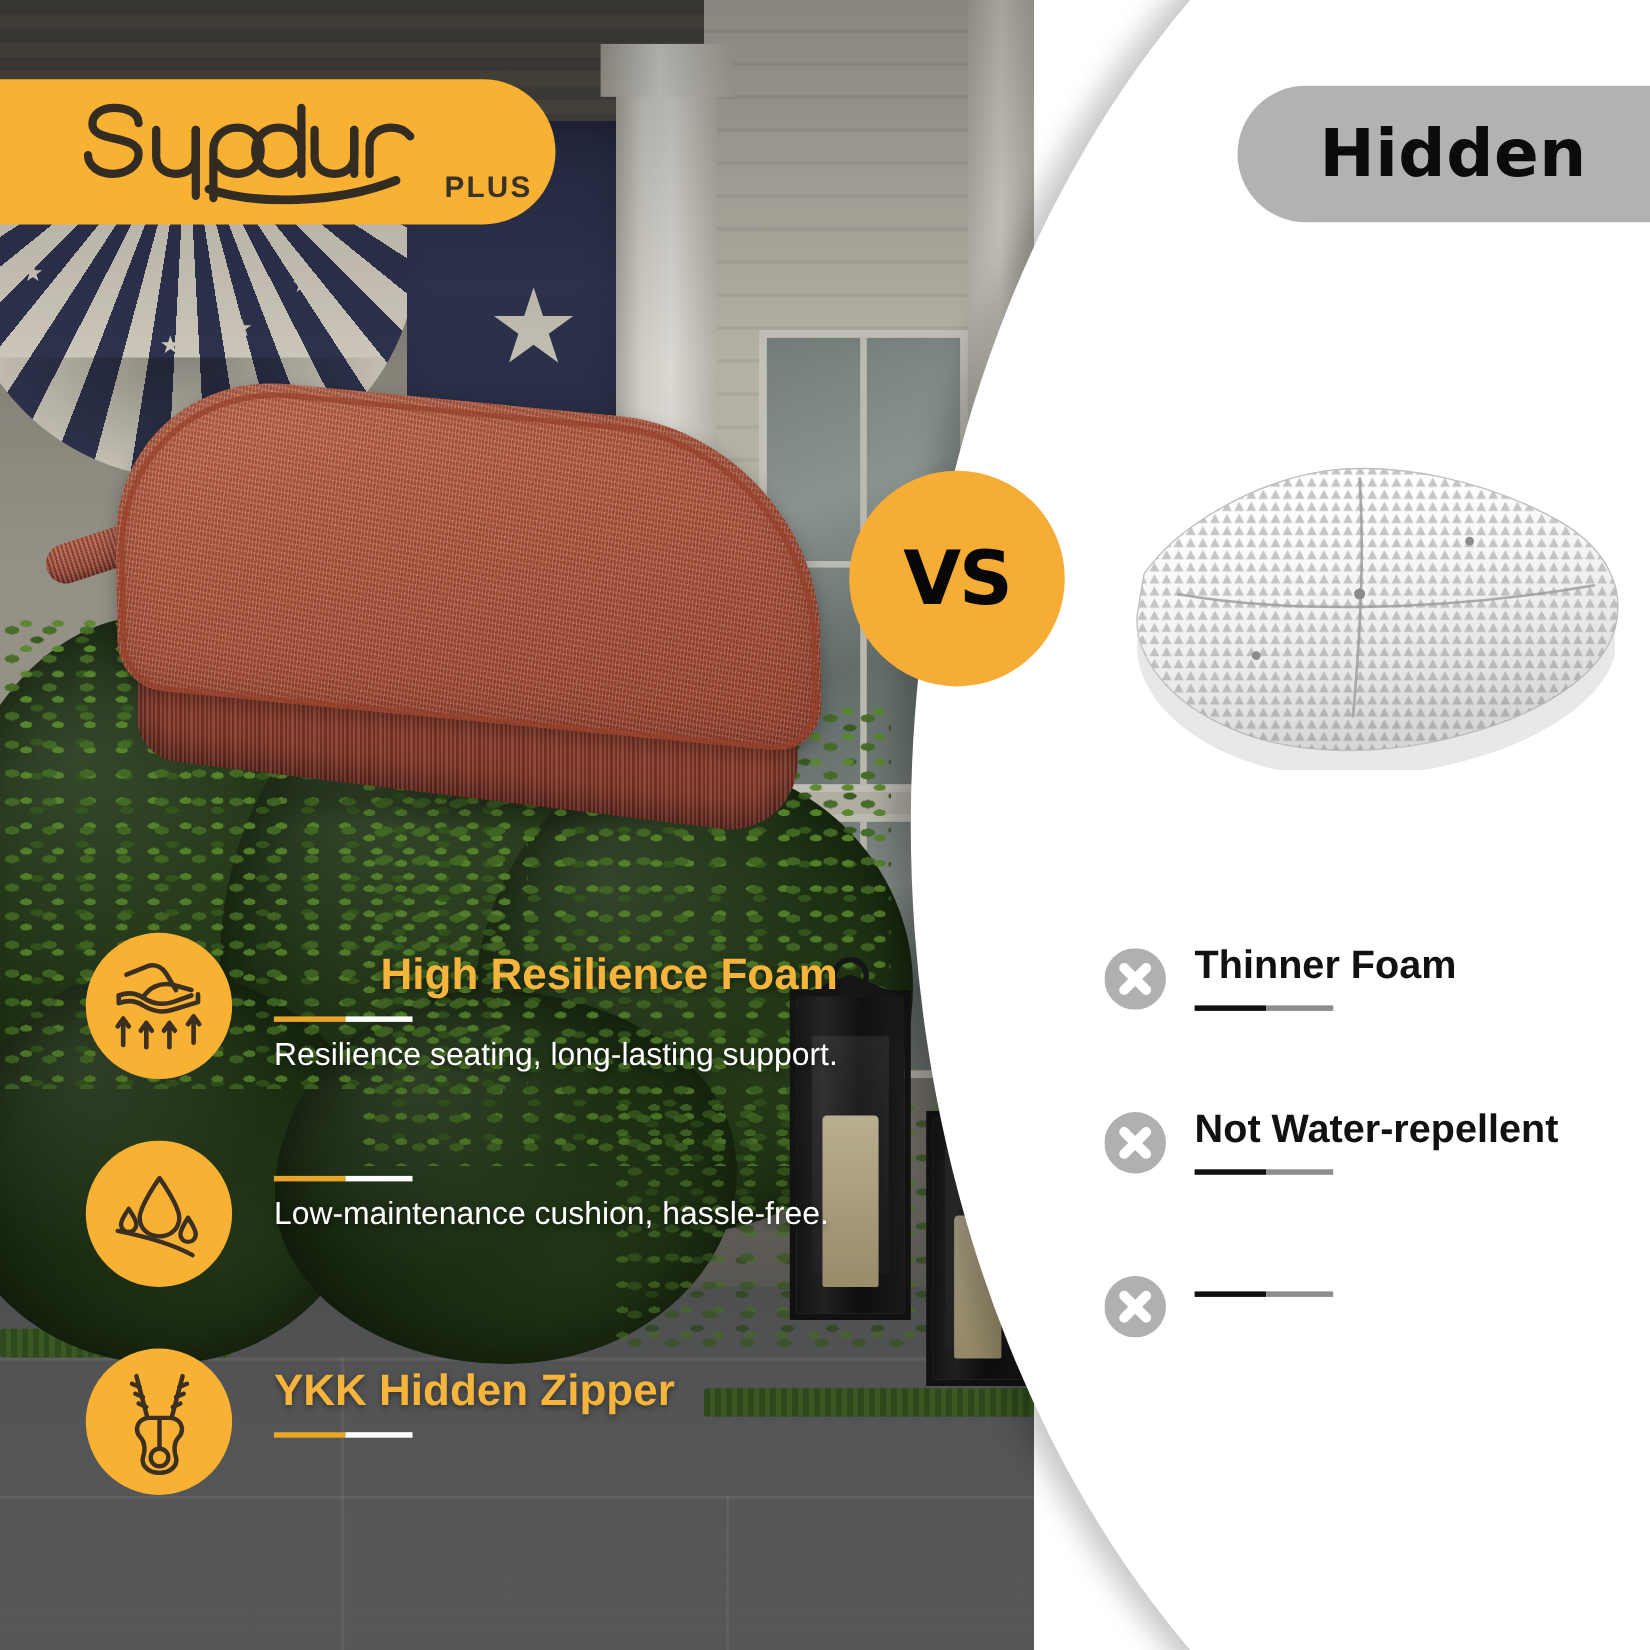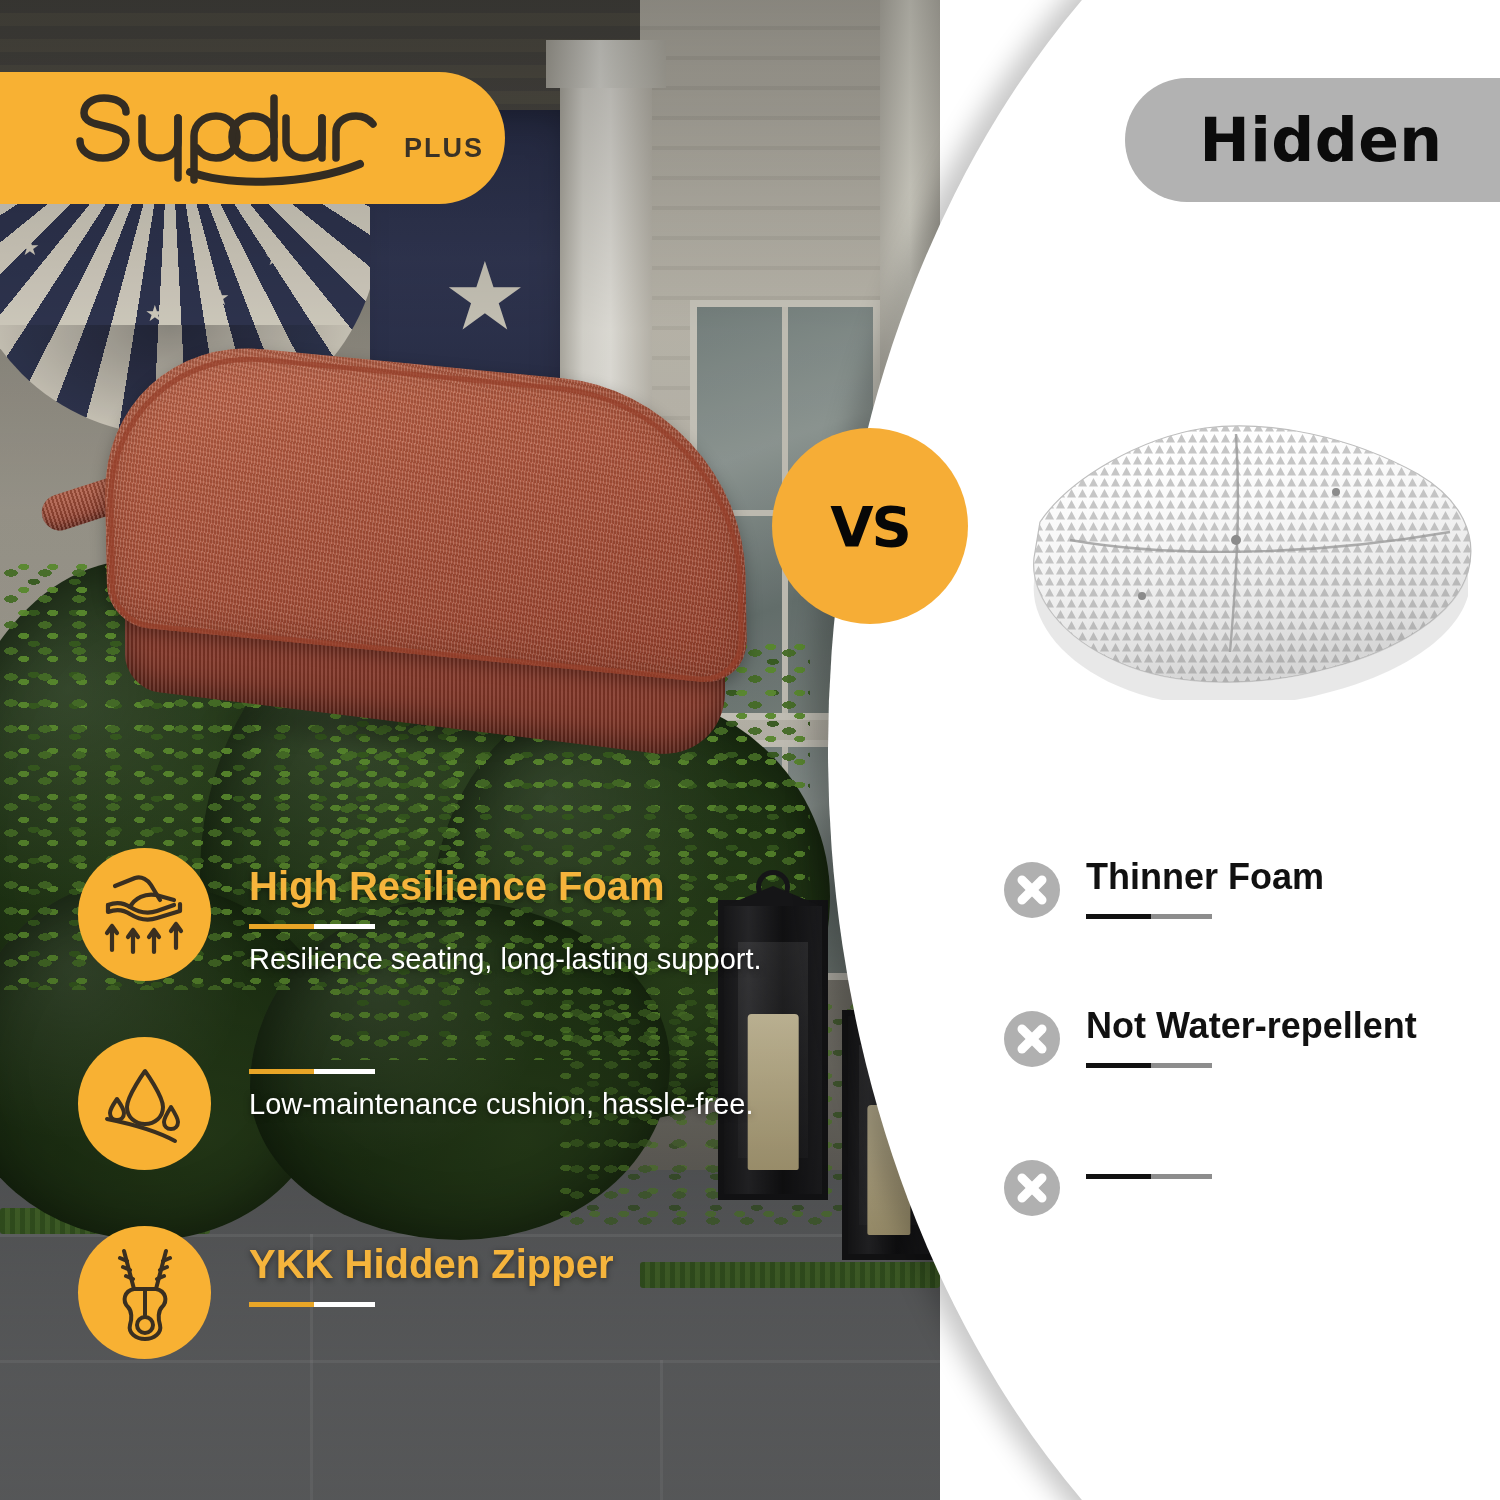--- a/index.html
+++ b/index.html
@@ -159,21 +159,21 @@
     position:absolute; left:-40px; top:72px;
     width:545px; height:132px;
     background:#F8B133;
     border-radius:0 80px 80px 0;
     display:flex; align-items:center;
   }
   .logo-wrap { position:relative; margin-left:110px; display:flex; align-items:flex-end; }
   .logo-mark { display:block; }
   .logo-plus {
     font-size:27px; font-weight:700; letter-spacing:2px; color:#3a3226;
-    margin-left:4px; margin-bottom:22px;
+    margin-left:4px; 
   }
 
   
   .others-badge {
     position:absolute; left:1125px; top:78px;
     width:420px; height:124px;
     background:#b2b2b2;
     border-radius:62px 0 0 62px;
     display:flex; align-items:center; justify-content:center;
   }
@@ -185,21 +185,21 @@
 
   
   .vs-badge {
     position:absolute; left:772px; top:428px;
     width:196px; height:196px; border-radius:50%;
     background:#F6AD36;
     display:flex; align-items:center; justify-content:center;
     z-index:30;
   }
   .vs-badge span {
-    font-size:56px; font-weight:700; color:#070707; letter-spacing:-2px;
+    font-size:68px; font-weight:700; color:#070707; letter-spacing:-2px;
     font-family:"DejaVu Sans", sans-serif;
   }
 
   
   .cushion-wrap { position:absolute; left:80px; top:355px; width:700px; height:420px; z-index:12; }
   .cushion-shadow {
     position:absolute; left:120px; top:330px; width:520px; height:70px;
     background:radial-gradient(ellipse at center, rgba(0,0,0,.45), transparent 70%);
     filter:blur(6px);
   }
@@ -242,21 +242,21 @@
   .cush-tie:after{
     content:""; position:absolute; inset:0; border-radius:20px;
     background:repeating-linear-gradient(90deg, rgba(255,255,255,.15) 0 2px, rgba(0,0,0,.15) 2px 4px);
   }
 
   
   .other-cushion { position:absolute; left:1000px; top:400px; width:500px; height:300px; z-index:12; }
 
   
   .feature-list { position:absolute; left:78px; top:848px; width:740px; z-index:25; }
-  .feature-row { display:flex; align-items:flex-start; margin-bottom:56px; }
+  .feature-row { display:flex; align-items:flex-start; margin-bottom:56px;text-align:right; }
   .feat-icon {
     width:133px; height:133px; border-radius:50%; background:#F8B133;
     flex:0 0 133px; display:flex; align-items:center; justify-content:center;
     margin-right:38px;
   }
   .feat-text { padding-top:16px; }
   .feat-title {
     font-size:40px; font-weight:700; color:#F5B43C; line-height:1.1;
     text-shadow:0 2px 6px rgba(0,0,0,.45);
   }

